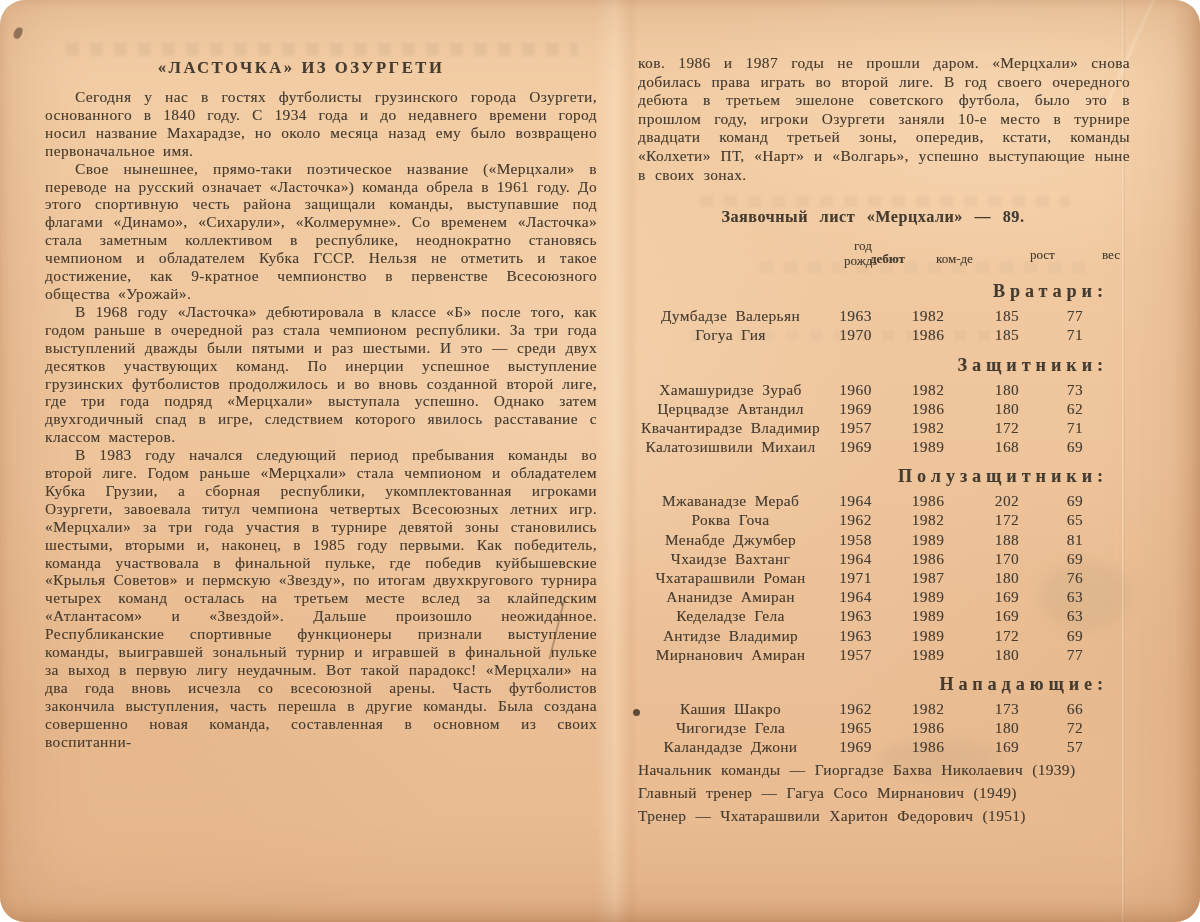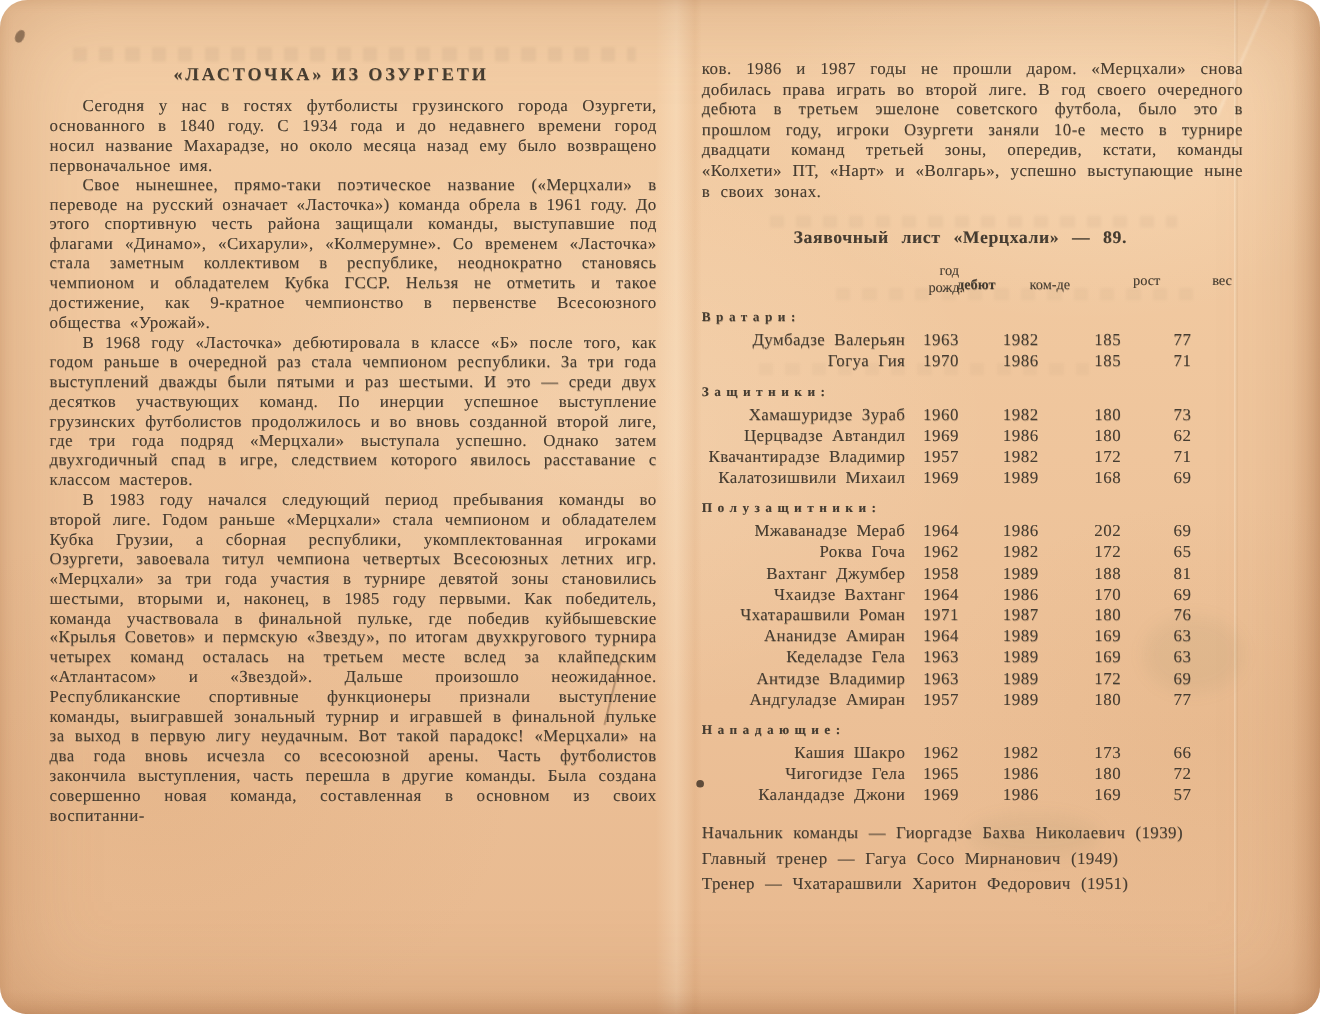--- a/index.html
+++ b/index.html
@@ -62,28 +62,28 @@
     letter-spacing:.6px;word-spacing:7px;margin:24px 0 0 0;}
   .roster-header{position:relative;height:34px;margin-top:12px;font-size:13px;}
   .roster-header span{position:absolute;white-space:nowrap;}
   .h-god{left:216px;top:0;}
   .h-rozhd{left:206px;top:15px;}
   .h-debut{left:232px;top:13px;font-weight:bold;}
   .h-komde{left:298px;top:13px;}
   .h-rost{left:392px;top:9px;}
   .h-ves{left:464px;top:9px;}
 
-  .section-heading{font-weight:bold;font-size:12px;letter-spacing:5px;text-align:left;
+  .section-heading{font-weight:bold;font-size:18px;letter-spacing:5px;text-align:right;
     width:470px;margin:9px 0 5px 0;}
   .row{display:grid;grid-template-columns:185px 65px 80px 78px 58px;height:19.2px;
     font-size:15.3px;align-items:baseline;}
-  .row .name{text-align:right;letter-spacing:.4px;word-spacing:4px;white-space:nowrap;}
+  .row .name{text-align:center;letter-spacing:.4px;word-spacing:4px;white-space:nowrap;}
   .row .num{text-align:center;letter-spacing:.5px;}
 
-  .staff{margin-top:12px;}
+  .staff{}
   .staff p{margin:0;font-size:15.3px;line-height:23px;letter-spacing:.4px;
     word-spacing:5px;white-space:nowrap;}
 </style>
 </head>
 <body>
 
 <div class="scan">
 
   <div class="gutter"></div>
   <div class="fold-right"></div>
@@ -192,21 +192,21 @@
 
   <div class="row">
     <span class="name">Роква Гоча</span>
     <span class="num">1962</span>
     <span class="num">1982</span>
     <span class="num">172</span>
     <span class="num">65</span>
   </div>
 
   <div class="row">
-    <span class="name">Вахтанг Джумбер</span>
+    <span class="name">Менабде Джумбер</span>
     <span class="num">1958</span>
     <span class="num">1989</span>
     <span class="num">188</span>
     <span class="num">81</span>
   </div>
 
   <div class="row">
     <span class="name">Чхаидзе Вахтанг</span>
     <span class="num">1964</span>
     <span class="num">1986</span>
@@ -240,21 +240,21 @@
 
   <div class="row">
     <span class="name">Антидзе Владимир</span>
     <span class="num">1963</span>
     <span class="num">1989</span>
     <span class="num">172</span>
     <span class="num">69</span>
   </div>
 
   <div class="row">
-    <span class="name">Андгуладзе Амиран</span>
+    <span class="name">Мирнанович Амиран</span>
     <span class="num">1957</span>
     <span class="num">1989</span>
     <span class="num">180</span>
     <span class="num">77</span>
   </div>
 
   <h3 class="section-heading">Нападающие:</h3>
 
   <div class="row">
     <span class="name">Кашия Шакро</span>

